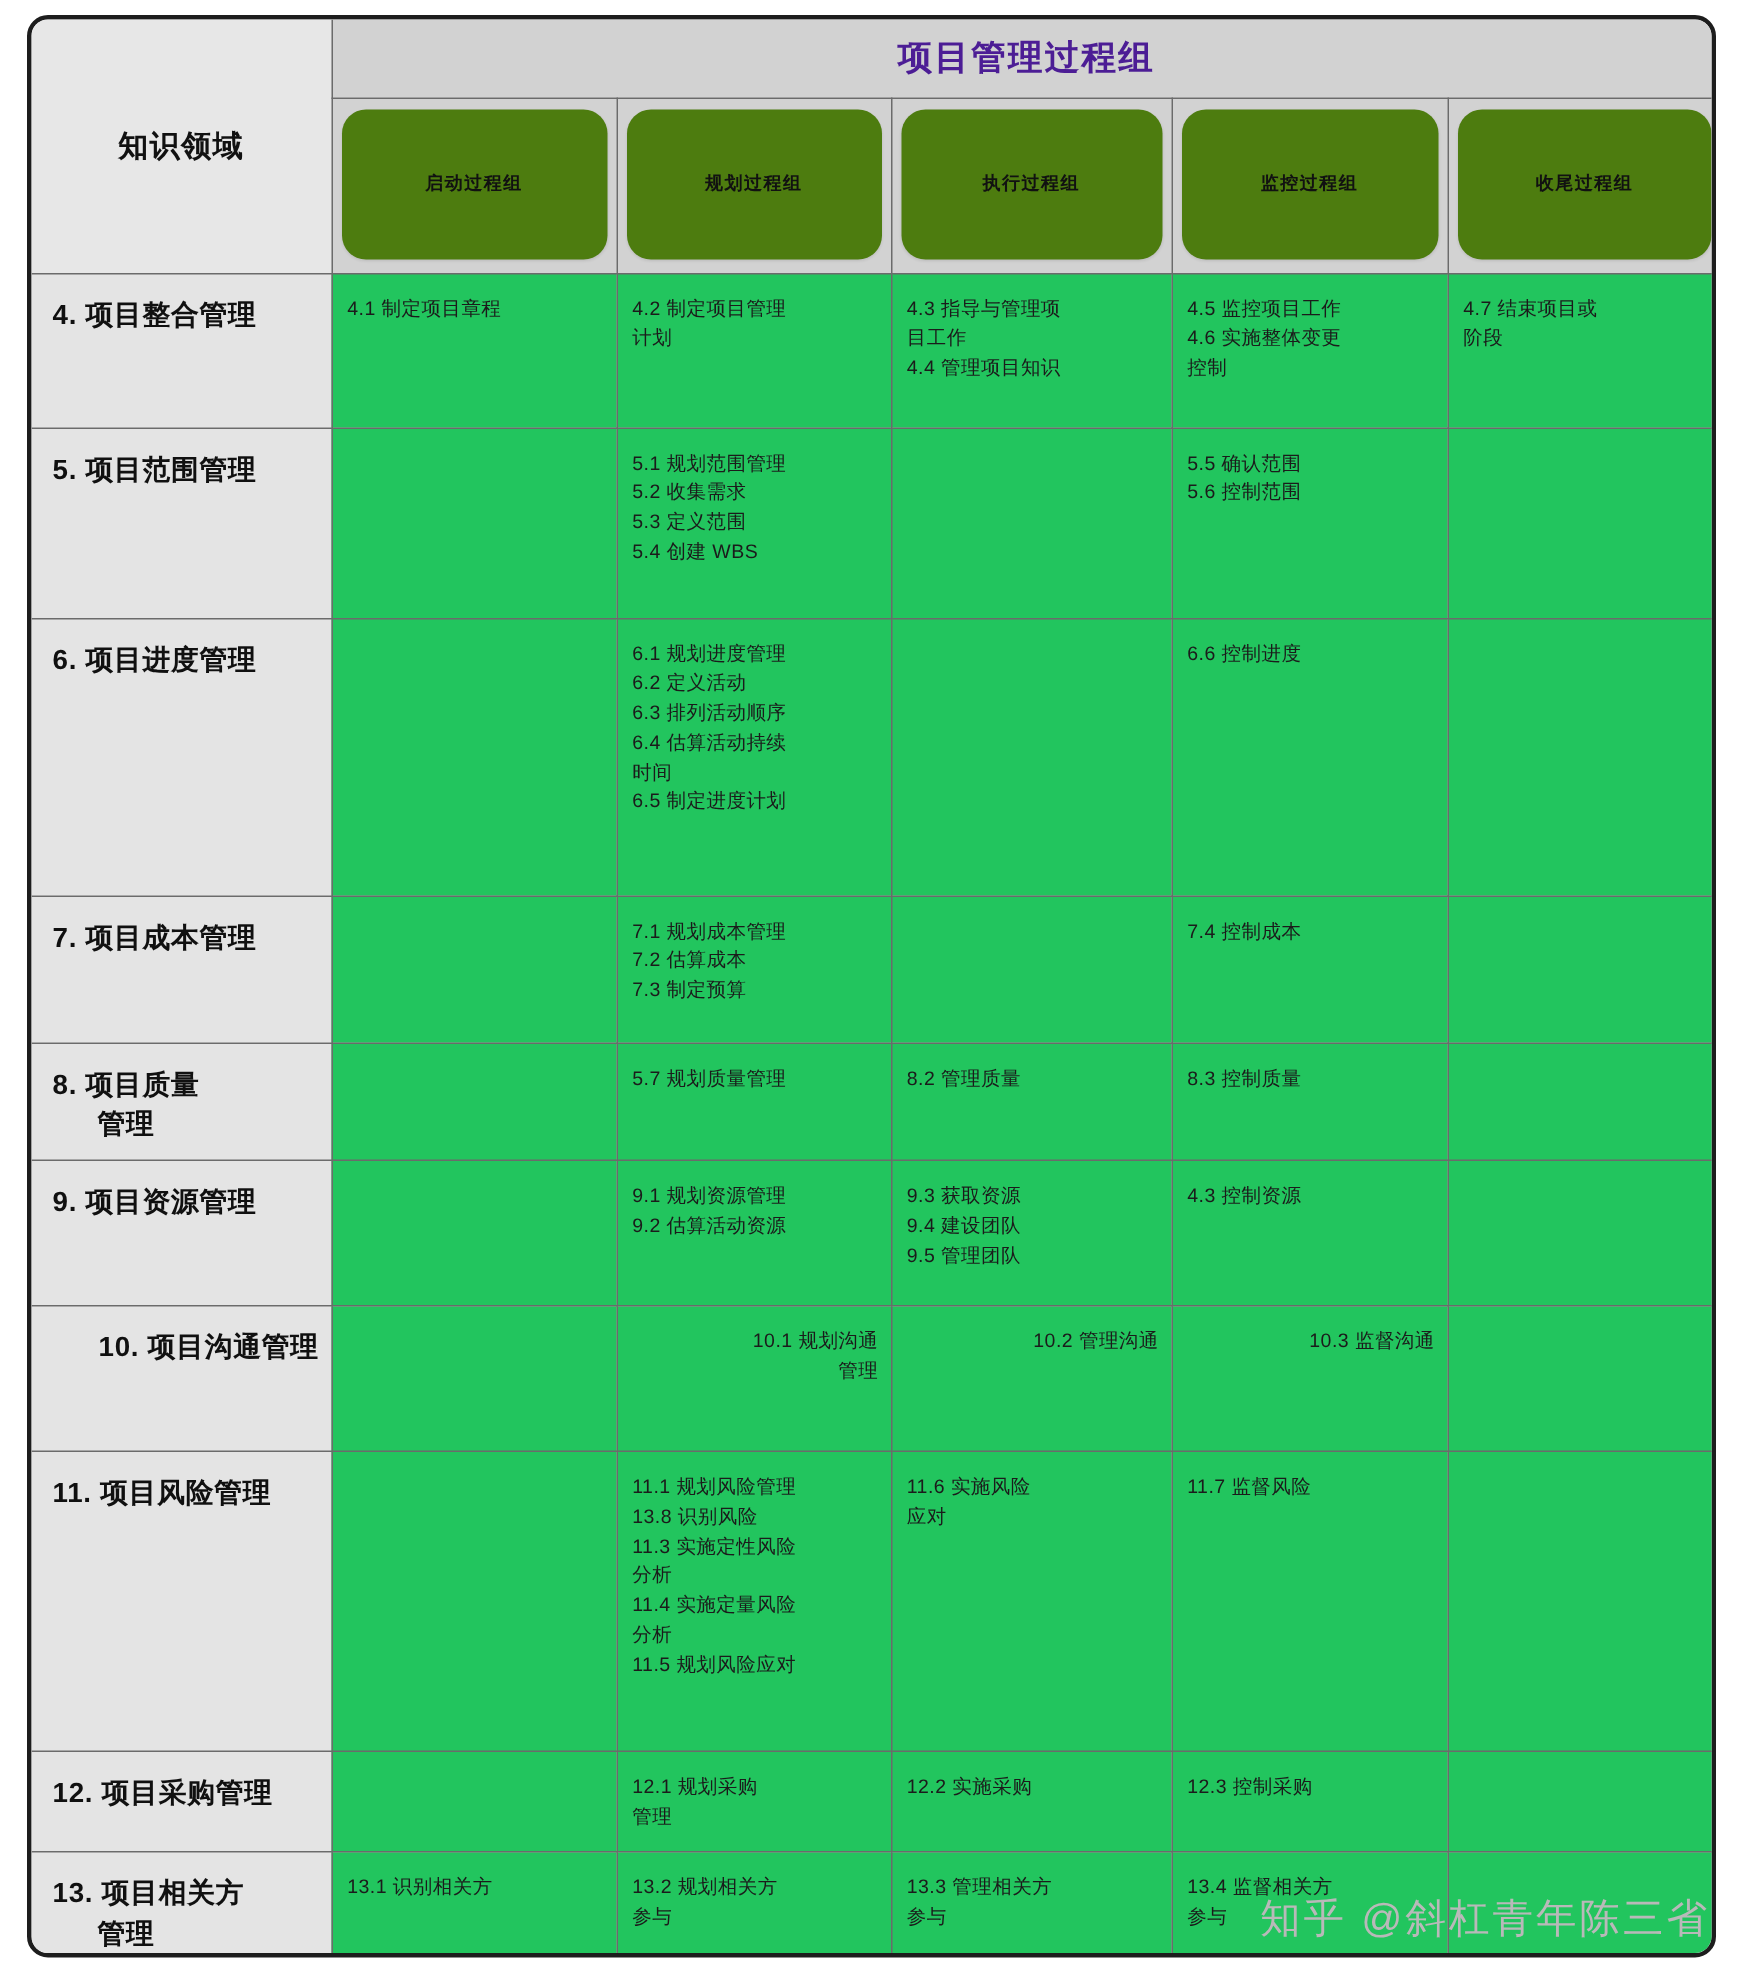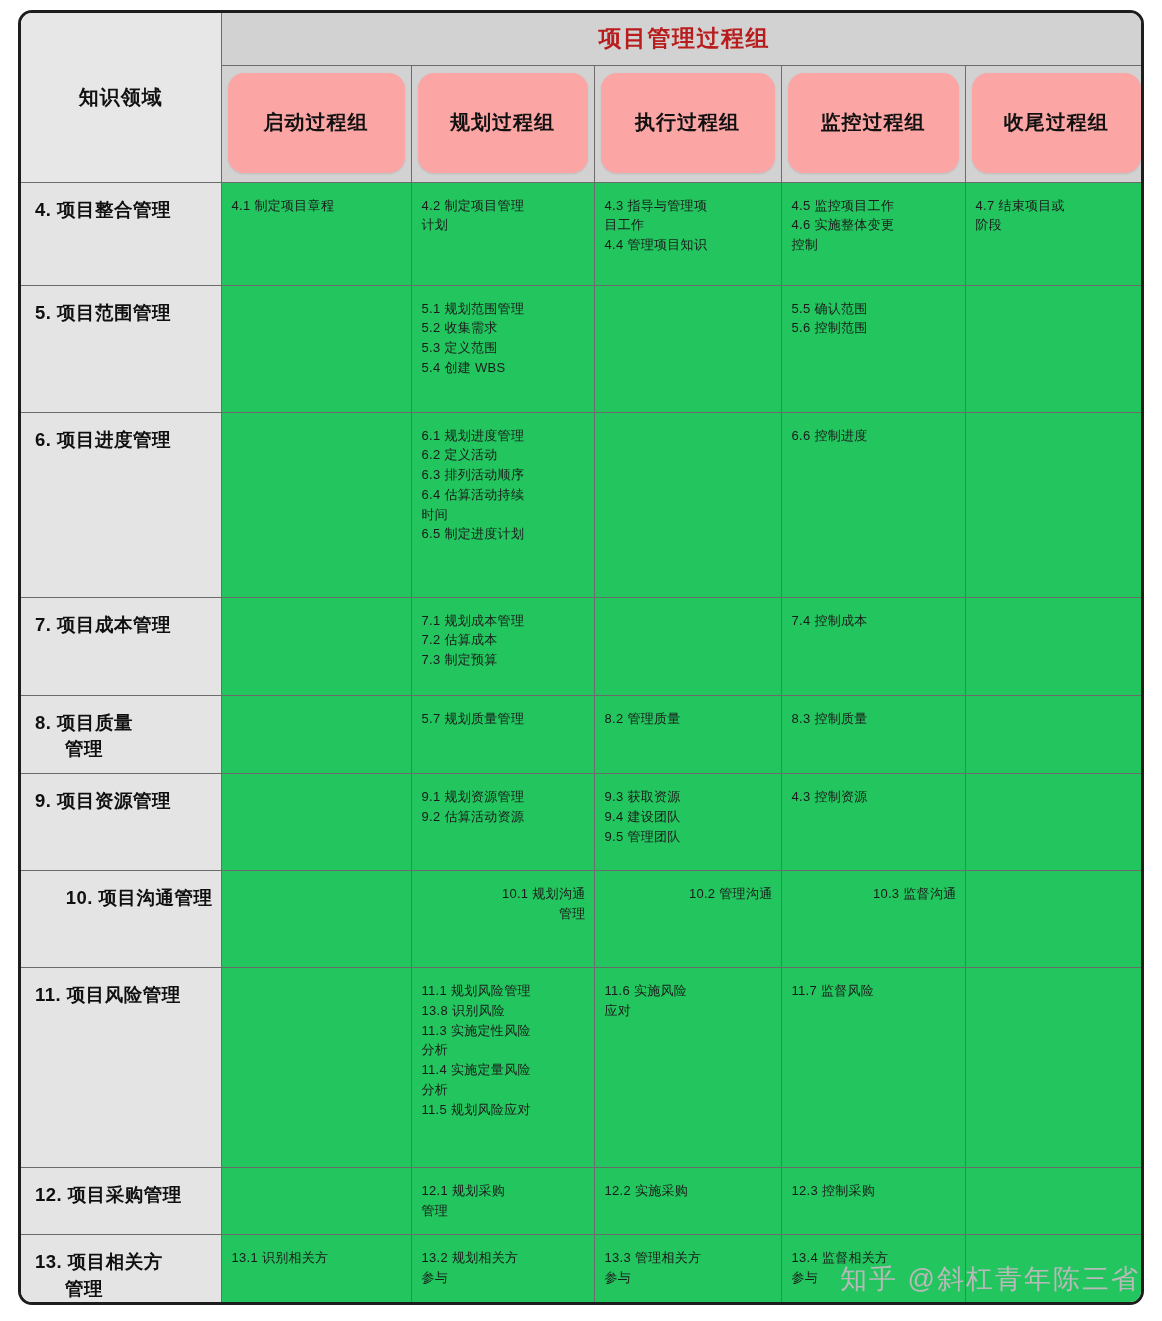--- a/index.html
+++ b/index.html
@@ -53,41 +53,41 @@
     letter-spacing: 1px;
     border-top: none !important;
     border-left: none !important;
   }
   .hdr-band {
     background: #d2d2d2;
     text-align: center;
     vertical-align: middle !important;
     font-weight: bold;
     font-size: 23px;
-    color: #b91c1c;
+    color: #4c1d95;
     letter-spacing: 1.5px;
     height: 52px;
     border-top: none !important;
     border-right: none !important;
   }
   .hdr-sub {
     background: #d2d2d2;
     padding: 7px 6px 9px 6px !important;
     vertical-align: middle !important;
   }
   .hdr-sub.last { border-right: none !important; }
   .pill {
-    background: #fca5a5;
+    background: #4d7c0f;
     border-radius: 16px;
     height: 100px;
     display: flex;
     align-items: center;
     justify-content: center;
     font-weight: bold;
-    font-size: 20px;
+    font-size: 12px;
     color: #111111;
     letter-spacing: 1px;
     box-shadow: 0 1px 2px rgba(0,0,0,0.10);
   }
 
   
   .ka-cell {
     background: #e4e4e4;
     font-weight: bold;
     font-size: 18.5px;

